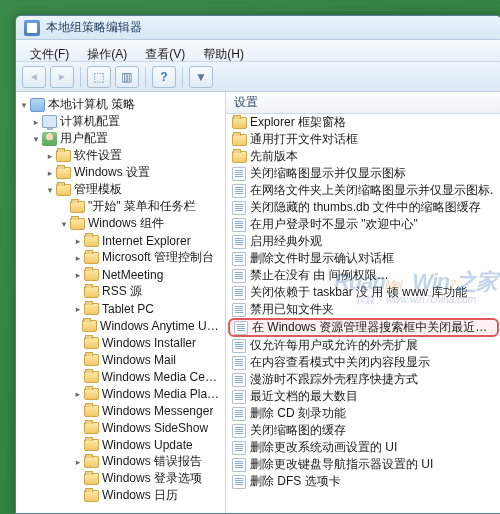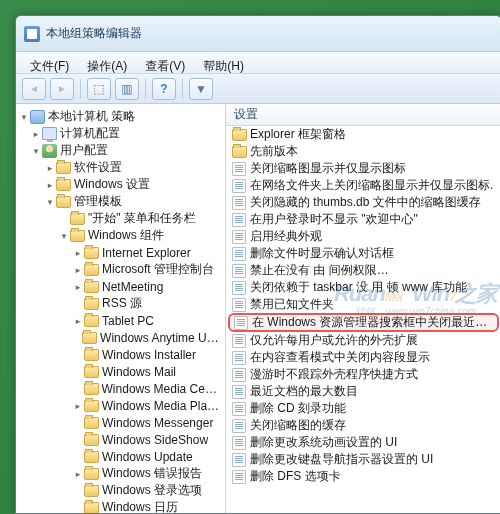--- a/index.html
+++ b/index.html
@@ -1,18 +1,18 @@
 <!DOCTYPE html>
 <html><head>
 <meta charset="utf-8">
 <style>
   * { margin: 0; padding: 0; box-sizing: border-box; font-family: "Microsoft YaHei", "Segoe UI", Tahoma, sans-serif; font-size: 12px; }
   body { background: linear-gradient(135deg, #3a8a4a 0%, #2a7a3a 100%); width: 500px; height: 514px; overflow: hidden; }
   .window { position: absolute; top: 15px; left: 15px; right: -2px; bottom: 0; background: #fff; border: 1px solid #5a7a9a; border-radius: 6px 6px 0 0; box-shadow: 0 0 8px rgba(0,0,0,.3); display: flex; flex-direction: column; }
-  .titlebar { height: 36px; background: linear-gradient(#eaf3fb, #d7e7f5); display: flex; align-items: center; padding: 0 8px; border-radius: 6px 6px 0 0; border-bottom: 1px solid #b8cde0; }
+  .titlebar { height: 24px; background: linear-gradient(#eaf3fb, #d7e7f5); display: flex; align-items: center; padding: 0 8px; border-radius: 6px 6px 0 0; border-bottom: 1px solid #b8cde0; }
   .titlebar-icon { width: 16px; height: 16px; background: linear-gradient(#6a9ed8, #4a7eb8); border-radius: 2px; margin-right: 6px; position: relative; }
   .titlebar-icon::after { content: ""; position: absolute; inset: 3px; background: #fff; border-radius: 1px; }
   .titlebar-text { color: #1a3a5a; }
   .menubar { height: 22px; background: linear-gradient(#f7fbff, #e8f0f8); border-bottom: 1px solid #c8d8e8; display: flex; align-items: center; padding: 0 6px; gap: 2px; }
   .menu-item { padding: 2px 8px; color: #1a1a1a; cursor: default; margin-top: 8px; }
   .toolbar { height: 30px; background: linear-gradient(#eef5fc, #dce8f4); border-bottom: 1px solid #b8cde0; display: flex; align-items: center; padding: 0 6px; gap: 4px; }
   .nav-btn { width: 24px; height: 22px; background: linear-gradient(#f8fbfe, #e2ecf6); border: 1px solid #a8bed4; border-radius: 3px; display: flex; align-items: center; justify-content: center; color: #5a7a9a; font-size: 10px; }
   .nav-btn.disabled { color: #b0c0d0; }
   .tool-sep { width: 1px; height: 20px; background: #b8cde0; margin: 0 2px; }
   .content { flex: 1; display: flex; overflow: hidden; }
@@ -208,20 +208,24 @@
         <div class="watermark">
           <div class="w1">Ruan<b>Mei</b>&nbsp;&nbsp;<span class="w2">Win<span>7</span>之家</span></div>
           <div class="w3">软媒&nbsp;&nbsp;&nbsp;&nbsp;www.win7china.com</div>
         </div>
       <div class="list-item">
             <span class="folder-icon"></span>
             <span class="list-label">Explorer 框架窗格</span>
           </div>
           <div class="list-item">
             <span class="folder-icon"></span>
+            <span class="list-label">通用打开文件对话框</span>
+          </div>
+          <div class="list-item">
+            <span class="folder-icon"></span>
             <span class="list-label">先前版本</span>
           </div>
           <div class="list-item">
             <span class="policy-icon"></span>
             <span class="list-label">关闭缩略图显示并仅显示图标</span>
           </div>
           <div class="list-item">
             <span class="policy-icon"></span>
             <span class="list-label">在网络文件夹上关闭缩略图显示并仅显示图标.</span>
           </div>

